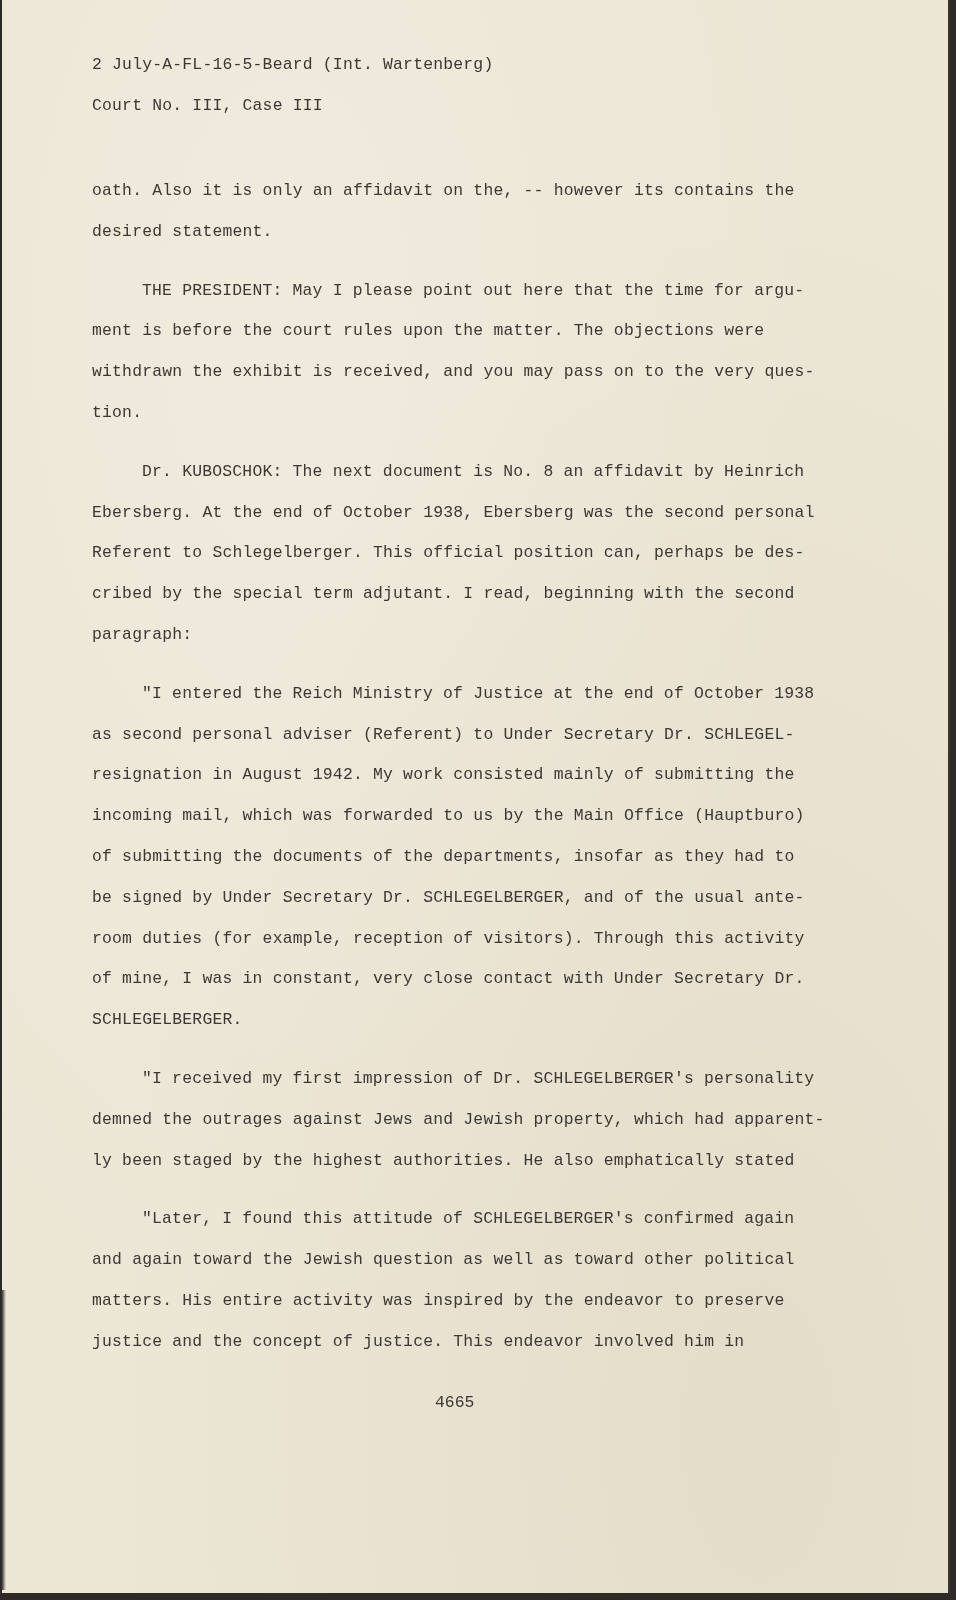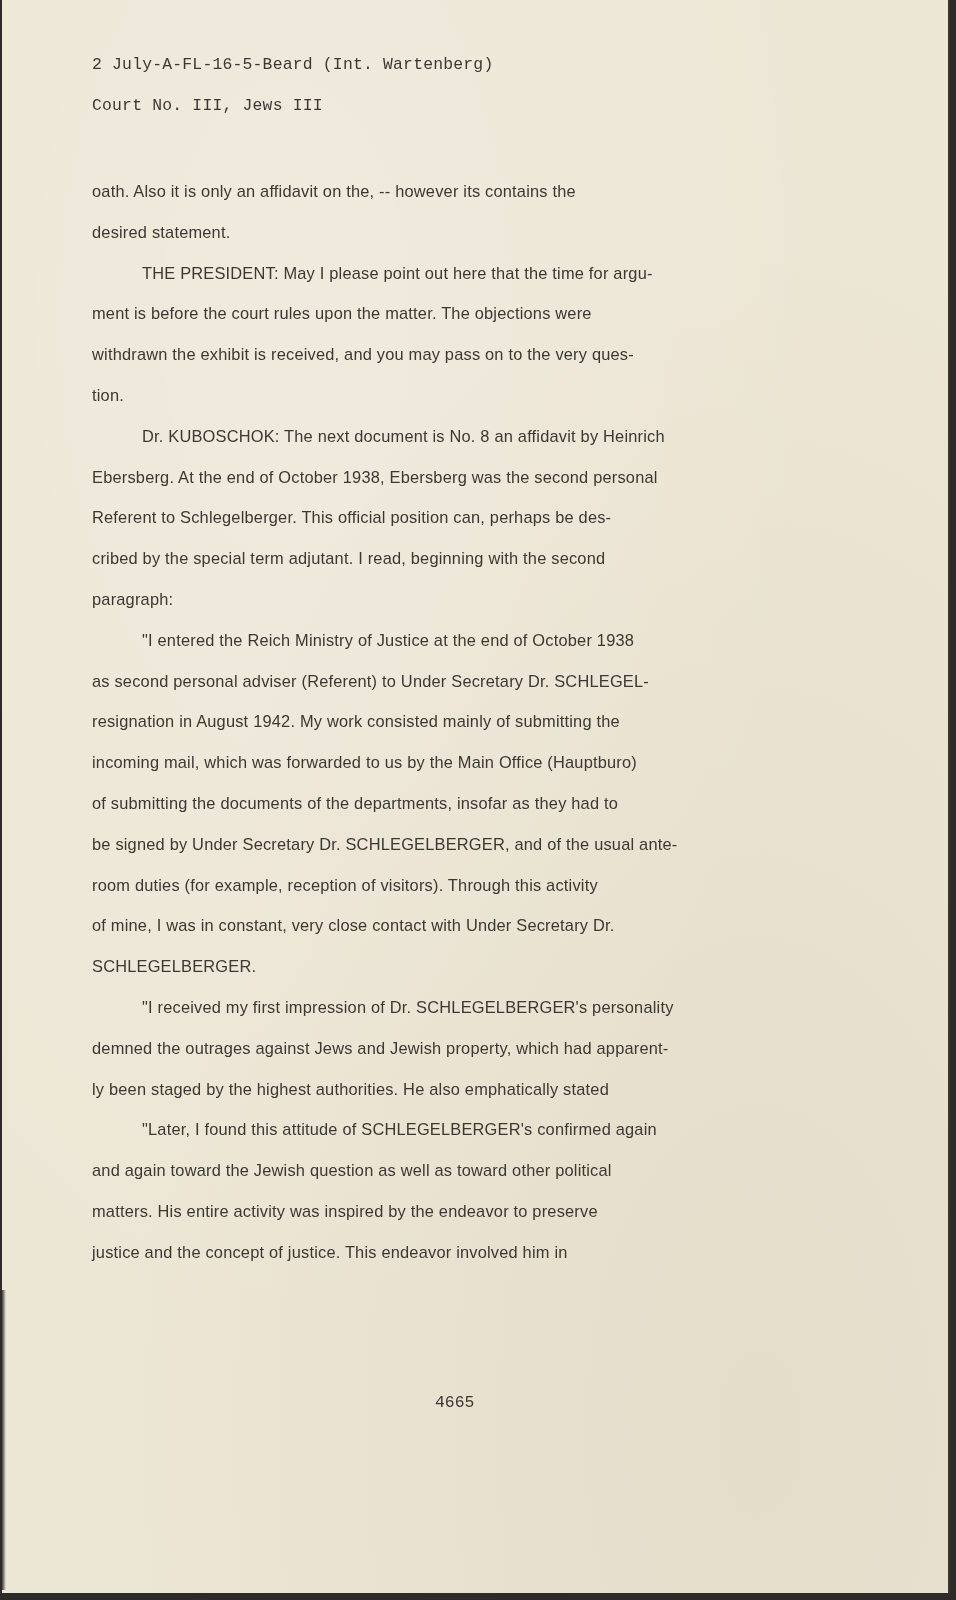--- a/index.html
+++ b/index.html
@@ -42,49 +42,49 @@
       white-space: pre;
       position: absolute;
       left: 90px;
     }
     .header-line-1 { top: 55px; }
     .header-line-2 { top: 96px; }
     .body-block {
       position: absolute;
       left: 90px;
       top: 179px;
-      font-family: Liberation Sans, sans-serif;
+      font-family: Liberation Mono, monospace;
       color: #3b3833;
       font-size: 16.4px;
       letter-spacing: 0.2px;
     }
     .line {
       height: 40.8px;
       line-height: 24px;
       white-space: pre;
     }
-    .indent { padding-left: 50px; }
+    .indent { padding-left: 50px; margin-top: 18px; }
     .page-number {
       position: absolute;
       top: 1393px;
       left: 433px;
       font-family: "Liberation Mono", "DejaVu Sans Mono", monospace;
       color: #3b3833;
       font-size: 16.4px;
       text-align: right;
     }
   </style>
 </head>
 <body>
 
 <div class="page">
   <div class="left-edge"></div>
 
   <div class="text header-line-1">2 July-A-FL-16-5-Beard (Int. Wartenberg)</div>
-  <div class="text header-line-2">Court No. III, Jews III</div>
+  <div class="text header-line-2">Court No. III, Case III</div>
 
   <div class="body-block">
 
     <div class="line">oath. Also it is only an affidavit on the, -- however its contains the</div>
     <div class="line">desired statement.</div>
 
     <div class="line indent">THE PRESIDENT: May I please point out here that the time for argu-</div>
     <div class="line">ment is before the court rules upon the matter. The objections were</div>
     <div class="line">withdrawn the exhibit is received, and you may pass on to the very ques-</div>
     <div class="line">tion.</div>

